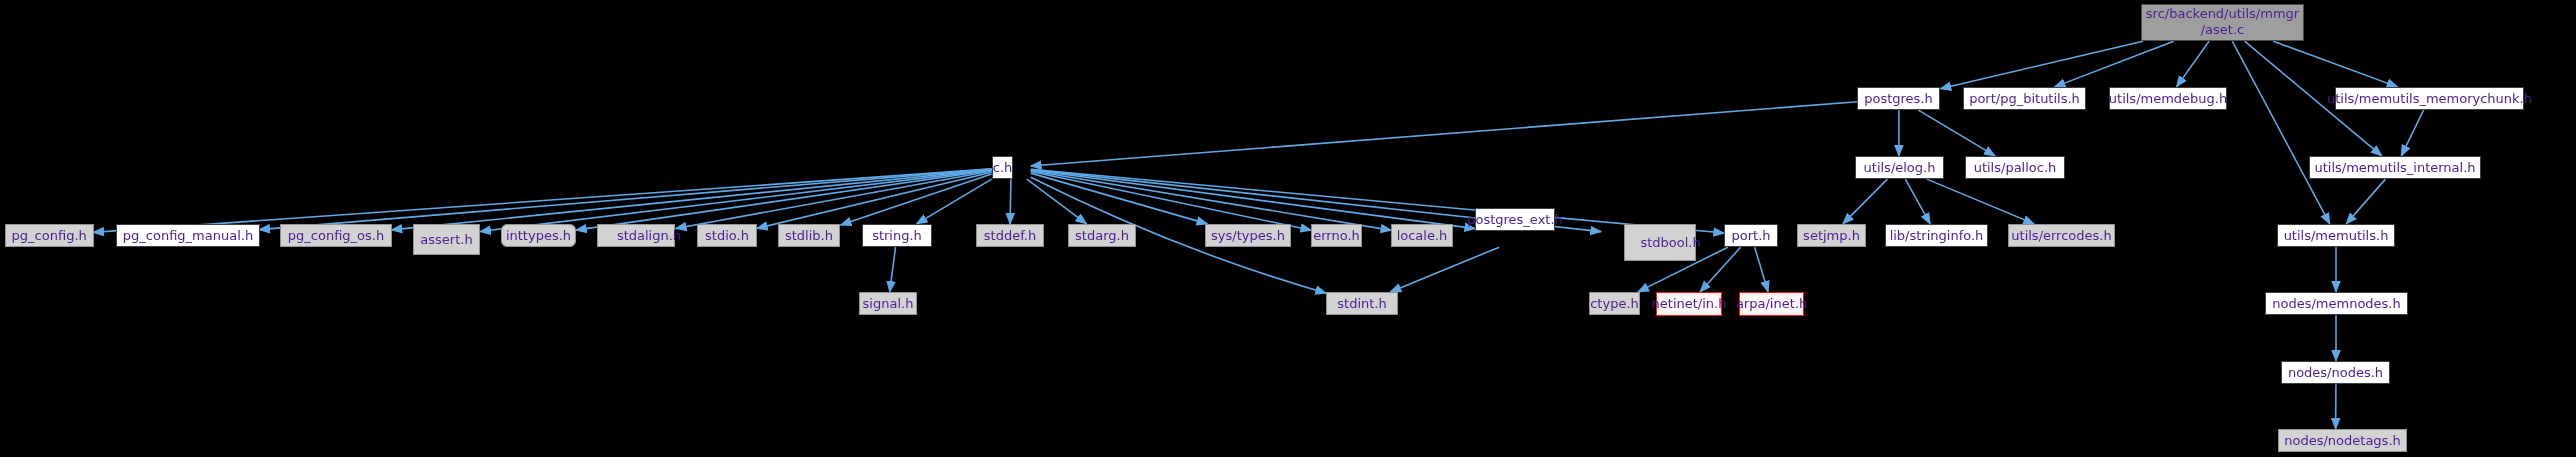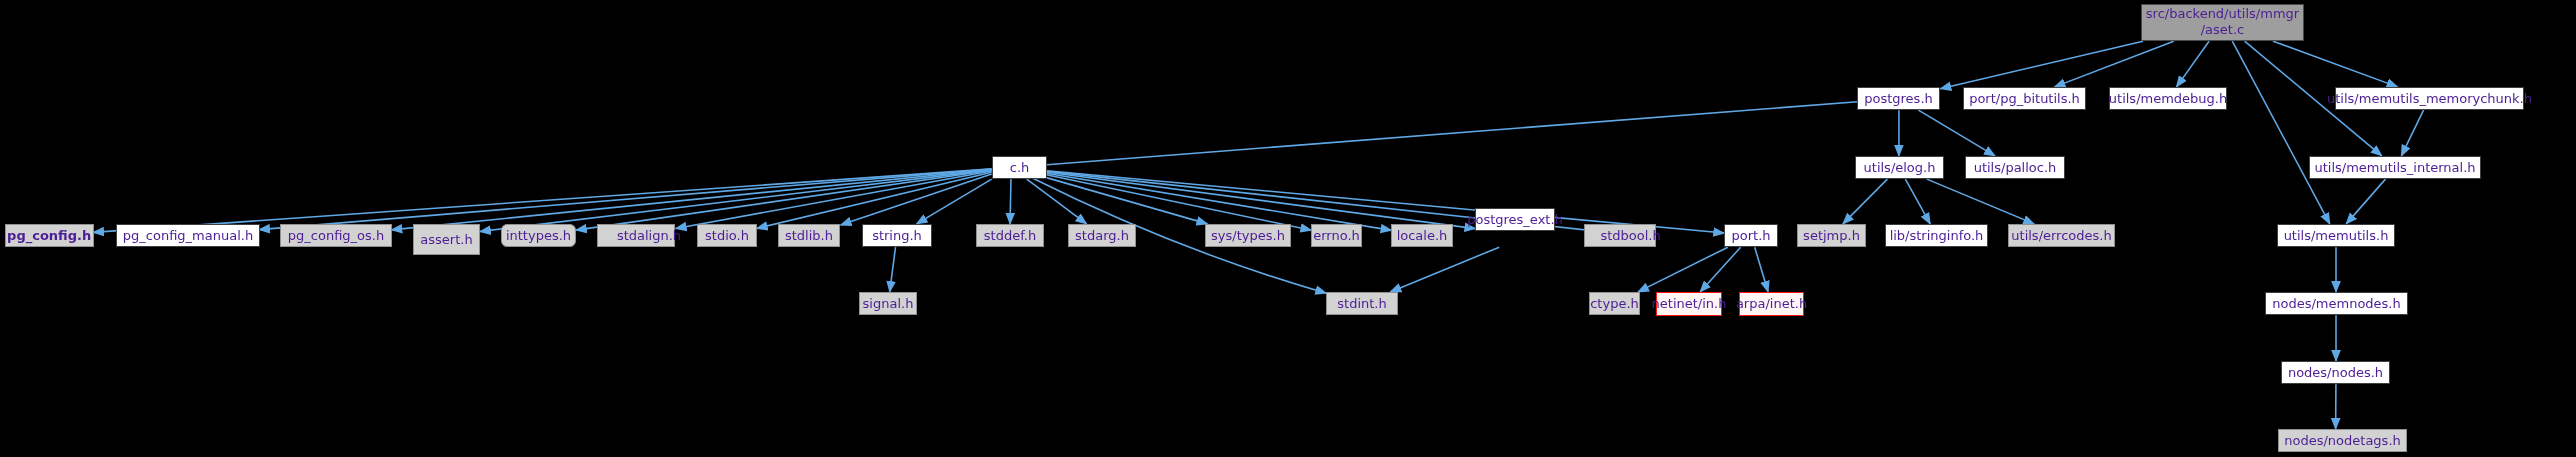--- a/index.html
+++ b/index.html
@@ -93,40 +93,40 @@
       <path d="M2506.5,338 L2506.5,387" fill="none" stroke="#5fa8e6" stroke-width="1.7" marker-end="url(#arrow)"></path>
       <path d="M2506.4143835616437,412 L2506.0856164383563,460" fill="none" stroke="#5fa8e6" stroke-width="1.7" marker-end="url(#arrow)"></path>
     </svg>
   <div id="node-layer">
       <div class="node" style="left: 2141px; top: 3.7px; width: 163px; height: 37px; background: rgb(158, 158, 158); border-color: rgb(74, 74, 74); border-width: 1.9px;">src/backend/utils/mmgr
 /aset.c</div>
       <div class="node" style="left: 1857px; top: 87px; width: 83px; height: 23px; background: rgb(255, 255, 255); border-color: rgb(63, 63, 63); border-width: 1.5px;">postgres.h</div>
       <div class="node" style="left: 1963px; top: 87px; width: 123px; height: 23px; background: rgb(255, 255, 255); border-color: rgb(63, 63, 63); border-width: 1.5px;">port/pg_bitutils.h</div>
       <div class="node" style="left: 2109px; top: 87px; width: 118px; height: 23px; background: rgb(255, 255, 255); border-color: rgb(63, 63, 63); border-width: 1.5px;">utils/memdebug.h</div>
       <div class="node" style="left: 2335px; top: 87px; width: 189px; height: 23px; background: rgb(255, 255, 255); border-color: rgb(63, 63, 63); border-width: 1.5px;">utils/memutils_memorychunk.h</div>
-      <div class="node" style="left: 992px; top: 156px; width: 55px; height: 23px; background: rgb(255, 255, 255); border-color: rgb(63, 63, 63); border-width: 1.5px;">c.h</div>
+      <div class="node" style="left: 992px; top: 156px; width: 21px; height: 23px; background: rgb(255, 255, 255); border-color: rgb(63, 63, 63); border-width: 1.5px;">c.h</div>
       <div class="node" style="left: 1855px; top: 156px; width: 89px; height: 23px; background: rgb(255, 255, 255); border-color: rgb(63, 63, 63); border-width: 1.5px;">utils/elog.h</div>
       <div class="node" style="left: 1965px; top: 156px; width: 100px; height: 23px; background: rgb(255, 255, 255); border-color: rgb(63, 63, 63); border-width: 1.5px;">utils/palloc.h</div>
       <div class="node" style="left: 2309px; top: 156px; width: 172px; height: 23px; background: rgb(255, 255, 255); border-color: rgb(63, 63, 63); border-width: 1.5px;">utils/memutils_internal.h</div>
-      <div class="node" style="left: 4.7px; top: 224px; width: 89px; height: 23px; background: rgb(210, 210, 210); border-color: rgb(145, 145, 145); border-width: 1.5px; font-weight: bold;">pg_config.h</div>
+      <div class="node" style="left: 4.7px; top: 224px; width: 89px; height: 23px; background: rgb(210, 210, 210); border-color: rgb(145, 145, 145); border-width: 1.5px;">pg_config.h</div>
       <div class="node" style="left: 116px; top: 224px; width: 144px; height: 23px; background: rgb(255, 255, 255); border-color: rgb(63, 63, 63); border-width: 1.5px;">pg_config_manual.h</div>
       <div class="node" style="left: 280px; top: 224px; width: 112px; height: 23px; background: rgb(210, 210, 210); border-color: rgb(145, 145, 145); border-width: 1.5px;">pg_config_os.h</div>
       <div class="node" style="left: 413px; top: 224px; width: 67px; height: 31px; background: rgb(210, 210, 210); border-color: rgb(145, 145, 145); border-width: 1.5px;">assert.h</div>
       <div class="node" style="left: 501px; top: 224px; width: 75px; height: 23px; background: rgb(210, 210, 210); border-color: rgb(145, 145, 145); border-width: 1.5px; border-radius: 6px;">inttypes.h</div>
       <div class="node" style="left: 597px; top: 224px; width: 78px; height: 23px; background: rgb(210, 210, 210); border-color: rgb(145, 145, 145); border-width: 1.5px; padding-left: 26px;">stdalign.h</div>
       <div class="node" style="left: 697px; top: 224px; width: 60px; height: 23px; background: rgb(210, 210, 210); border-color: rgb(145, 145, 145); border-width: 1.5px;">stdio.h</div>
       <div class="node" style="left: 778px; top: 224px; width: 62px; height: 23px; background: rgb(210, 210, 210); border-color: rgb(145, 145, 145); border-width: 1.5px;">stdlib.h</div>
       <div class="node" style="left: 862px; top: 224px; width: 70px; height: 23px; background: rgb(255, 255, 255); border-color: rgb(63, 63, 63); border-width: 1.5px;">string.h</div>
       <div class="node" style="left: 976px; top: 224px; width: 68px; height: 23px; background: rgb(210, 210, 210); border-color: rgb(145, 145, 145); border-width: 1.5px;">stddef.h</div>
       <div class="node" style="left: 1068px; top: 224px; width: 68px; height: 23px; background: rgb(210, 210, 210); border-color: rgb(145, 145, 145); border-width: 1.5px;">stdarg.h</div>
       <div class="node" style="left: 1205px; top: 224px; width: 86px; height: 23px; background: rgb(210, 210, 210); border-color: rgb(145, 145, 145); border-width: 1.5px;">sys/types.h</div>
       <div class="node" style="left: 1311px; top: 224px; width: 51px; height: 23px; background: rgb(210, 210, 210); border-color: rgb(145, 145, 145); border-width: 1.5px;">errno.h</div>
       <div class="node" style="left: 1391px; top: 224px; width: 62px; height: 23px; background: rgb(210, 210, 210); border-color: rgb(145, 145, 145); border-width: 1.5px;">locale.h</div>
       <div class="node" style="left: 1475px; top: 208px; width: 80px; height: 23px; background: rgb(255, 255, 255); border-color: rgb(63, 63, 63); border-width: 1.5px;">postgres_ext.h</div>
-      <div class="node" style="left: 1584px; top: 224px; width: 72px; height: 23px; background: rgb(210, 210, 210); border-color: rgb(145, 145, 145); border-width: 1.5px; padding-left: 21px;">stdbool.h</div>
+      <div class="node" style="left: 1624px; top: 224px; width: 72px; height: 37px; background: rgb(210, 210, 210); border-color: rgb(145, 145, 145); border-width: 1.5px; padding-left: 21px;">stdbool.h</div>
       <div class="node" style="left: 1724px; top: 224px; width: 54px; height: 23px; background: rgb(255, 255, 255); border-color: rgb(63, 63, 63); border-width: 1.5px;">port.h</div>
       <div class="node" style="left: 1797px; top: 224px; width: 69px; height: 23px; background: rgb(210, 210, 210); border-color: rgb(145, 145, 145); border-width: 1.5px;">setjmp.h</div>
       <div class="node" style="left: 1885px; top: 224px; width: 103px; height: 23px; background: rgb(255, 255, 255); border-color: rgb(63, 63, 63); border-width: 1.5px;">lib/stringinfo.h</div>
       <div class="node" style="left: 2008px; top: 224px; width: 107px; height: 23px; background: rgb(210, 210, 210); border-color: rgb(145, 145, 145); border-width: 1.5px; text-align: center;">utils/errcodes.h</div>
       <div class="node" style="left: 2277px; top: 224px; width: 118px; height: 23px; background: rgb(255, 255, 255); border-color: rgb(63, 63, 63); border-width: 1.5px;">utils/memutils.h</div>
       <div class="node" style="left: 859px; top: 292px; width: 58px; height: 23px; background: rgb(210, 210, 210); border-color: rgb(145, 145, 145); border-width: 1.5px;">signal.h</div>
       <div class="node" style="left: 1326px; top: 292px; width: 72px; height: 23px; background: rgb(210, 210, 210); border-color: rgb(145, 145, 145); border-width: 1.5px;">stdint.h</div>
       <div class="node" style="left: 1589px; top: 292px; width: 51px; height: 23px; background: rgb(210, 210, 210); border-color: rgb(145, 145, 145); border-width: 1.5px;">ctype.h</div>
       <div class="node" style="left: 1656px; top: 292px; width: 66px; height: 24px; background: rgb(255, 246, 246); border-color: rgb(255, 20, 20); border-width: 1.9px;">netinet/in.h</div>
       <div class="node" style="left: 1739px; top: 292px; width: 65px; height: 24px; background: rgb(255, 246, 246); border-color: rgb(255, 20, 20); border-width: 1.9px;">arpa/inet.h</div>

